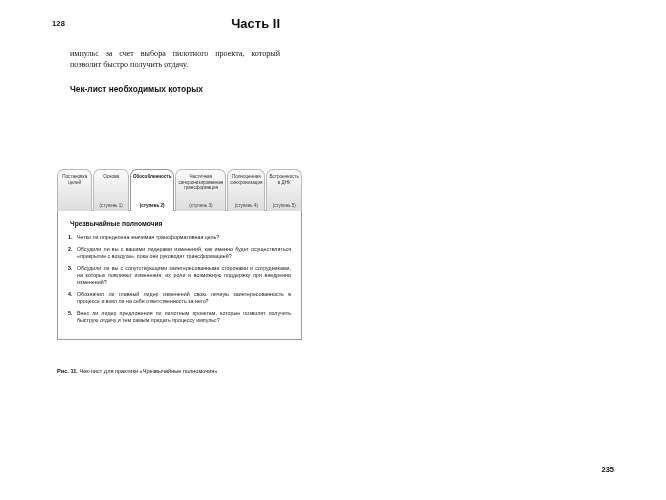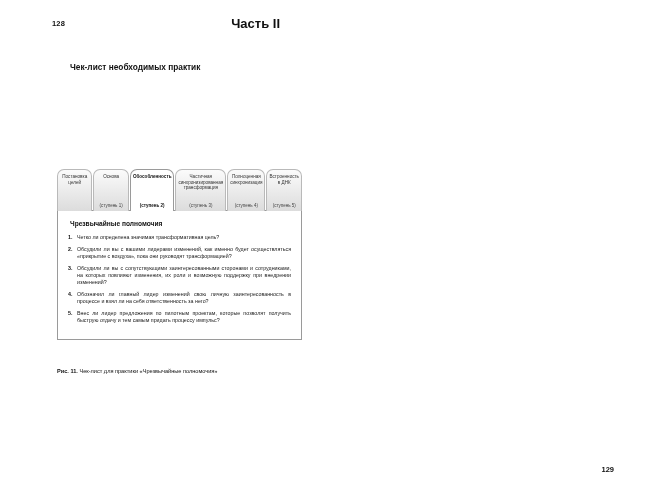--- a/index.html
+++ b/index.html
@@ -113,21 +113,22 @@
   <div class="gutter"></div>
 
   <div class="page page-left">
 
     <div class="lp-head">
       <span class="folio">128</span>
       <span class="running">Часть II</span>
     </div>
 
     <div class="lp-body">
-      <h2 class="sub-h">Чек-лист необходимых практик</h2>
+      <p class="para para-lead">импульс за счет выбора пилотного проекта, который позволит быстро получить отдачу.</p>
+      <h2 class="sub-h">Чек-лист необходимых которых</h2>
     </div>
 
     <div class="figure">
       <div class="tabs">
 
         <div class="tab notitlebot">
           <div class="tab-title">Постановка целей</div>
           <div class="tab-step"></div>
         </div>
 
@@ -187,17 +188,17 @@
 
     <div class="caption">
       <b>Рис. 11.</b>
       <span>Чек-лист для практики «Чрезвычайные полномочия»</span>
     </div>
 
   </div>
 
   <div class="page page-right">
 
-    <div class="rp-folio">129</div>
+    <div class="rp-folio">235</div>
 
   </div>
 
 </div>
 
 </body></html>

